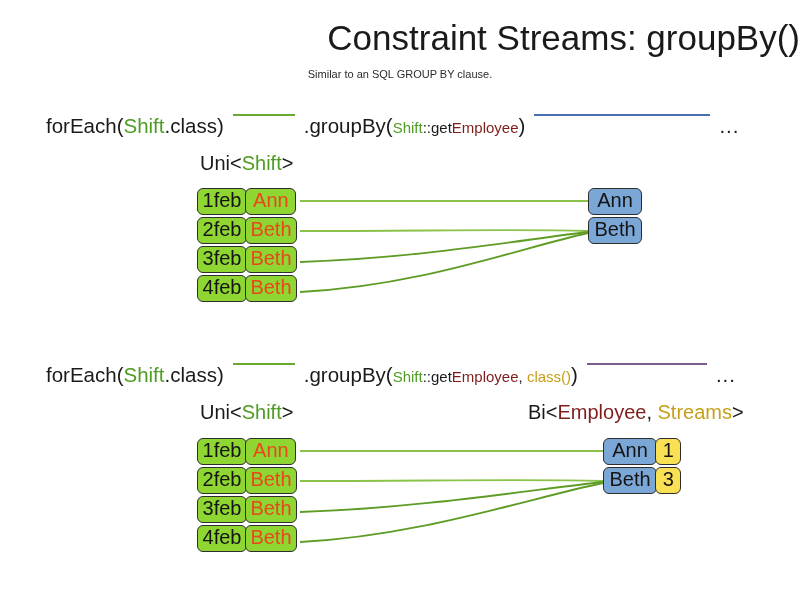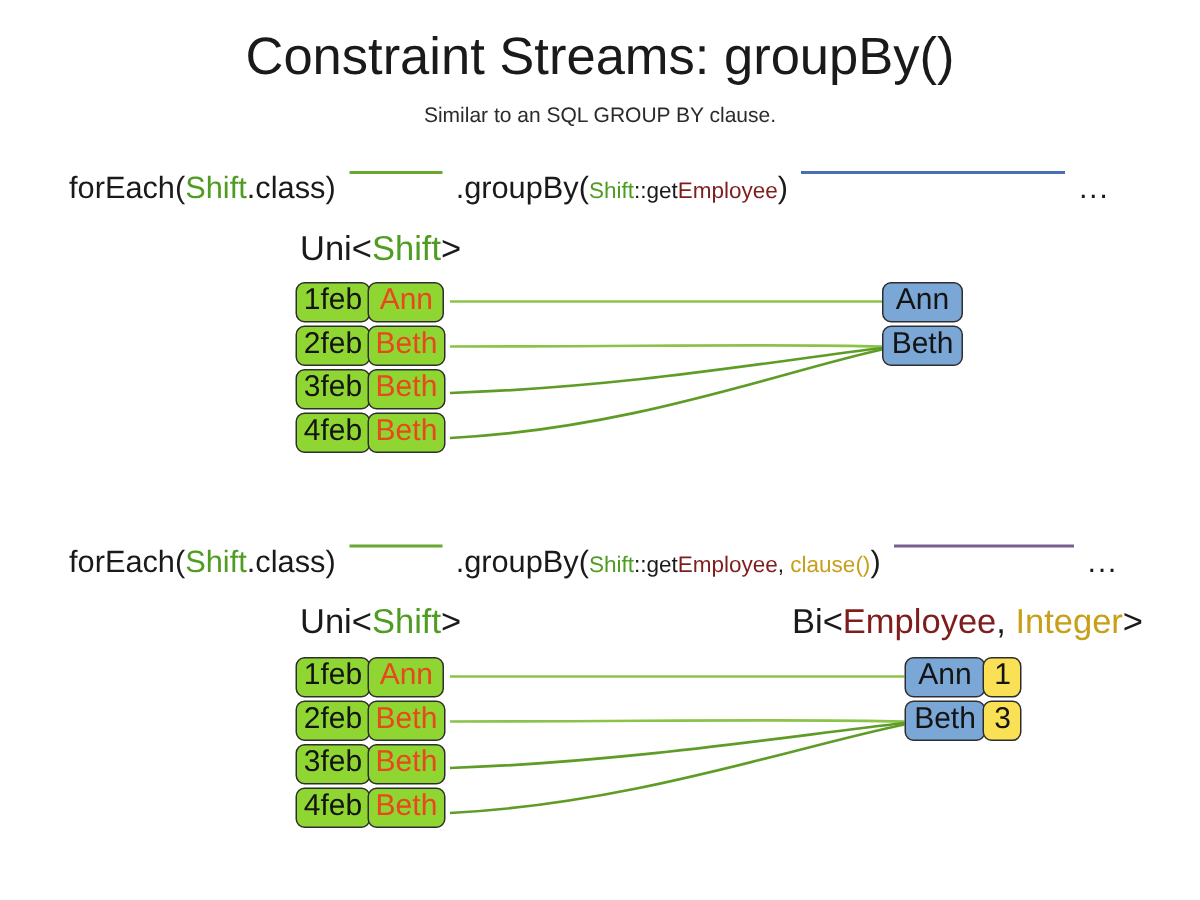--- a/index.html
+++ b/index.html
@@ -20,34 +20,34 @@
     width: 800px;
     height: 600px;
   }
 
   
   .title {
     position: absolute;
     top: 18px;
     left: 0;
     width: 800px;
-    text-align: center;
+    text-align: right;
     font-size: 35px;
     font-weight: normal;
     letter-spacing: 0px;
     color: #1a1a1a;
     white-space: nowrap;
   }
   .subtitle {
     position: absolute;
     top: 68px;
     left: 0;
     width: 800px;
     text-align: center;
-    font-size: 14px;
+    font-size: 11px;
     color: #2b2b2b;
   }
 
   
   .code-row {
     position: absolute;
     left: 0;
     width: 800px;
     height: 28px;
     display: flex;
@@ -87,21 +87,21 @@
   .ellipsis {
     display: inline-block;
     color: #1a1a1a;
     font-size: 20.5px;
     letter-spacing: 1px;
   }
 
   
   .type-label {
     position: absolute;
-    font-size: 23px;
+    font-size: 20px;
     white-space: nowrap;
     color: #1a1a1a;
   }
   .lbl-uni-shift-1    { top: 152px; left: 200px; }
   .lbl-uni-employee   { top: 152px; left: 542px; }
   .lbl-uni-shift-2    { top: 401px; left: 200px; }
   .lbl-bi-employee    { top: 401px; left: 528px; }
 
   
   .wires {
@@ -224,27 +224,27 @@
       <div class="cell blue name-blue">Ann</div>
     </div>
     <div class="fact-row">
       <div class="cell blue name-blue">Beth</div>
     </div>
   </div>
 
   <div class="code-row row2">
     <span class="code-seg code-left"><span class="tok-dark">forEach(</span><span class="tok-green">Shift</span><span class="tok-dark">.class)</span></span>
     <span class="conn green"></span>
-    <span class="code-seg"><span class="tok-dark">.groupBy(</span><span class="tok-green small-tok">Shift</span><span class="tok-dark small-tok">::get</span><span class="tok-blue small-tok">Employee</span><span class="tok-dark small-tok">, </span><span class="tok-gold small-tok">clause()</span><span class="tok-dark">)</span></span>
+    <span class="code-seg"><span class="tok-dark">.groupBy(</span><span class="tok-green small-tok">Shift</span><span class="tok-dark small-tok">::get</span><span class="tok-blue small-tok">Employee</span><span class="tok-dark small-tok">, </span><span class="tok-gold small-tok">class()</span><span class="tok-dark">)</span></span>
     <span class="conn purple"></span>
     <span class="ellipsis">...</span>
   </div>
 
   <div class="type-label lbl-uni-shift-2"><span class="tok-dark">Uni&lt;</span><span class="tok-green">Shift</span><span class="tok-dark">&gt;</span></div>
-  <div class="type-label lbl-bi-employee"><span class="tok-dark">Bi&lt;</span><span class="tok-blue">Employee</span><span class="tok-dark">, </span><span class="tok-gold">Integer</span><span class="tok-dark">&gt;</span></div>
+  <div class="type-label lbl-bi-employee"><span class="tok-dark">Bi&lt;</span><span class="tok-blue">Employee</span><span class="tok-dark">, </span><span class="tok-gold">Streams</span><span class="tok-dark">&gt;</span></div>
 
   <div class="fact-col col-shift-2">
     <div class="fact-row">
       <div class="cell green date">1feb</div>
       <div class="cell green name-green">Ann</div>
     </div>
     <div class="fact-row">
       <div class="cell green date">2feb</div>
       <div class="cell green name-green">Beth</div>
     </div>

